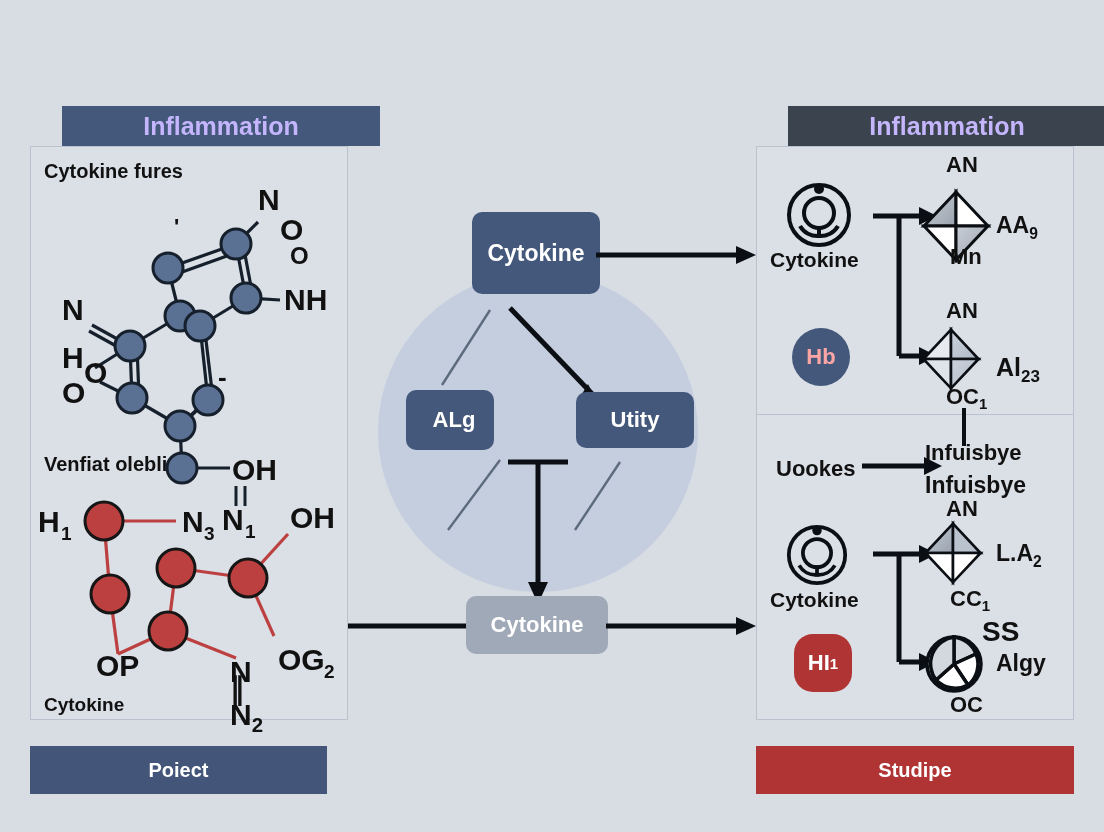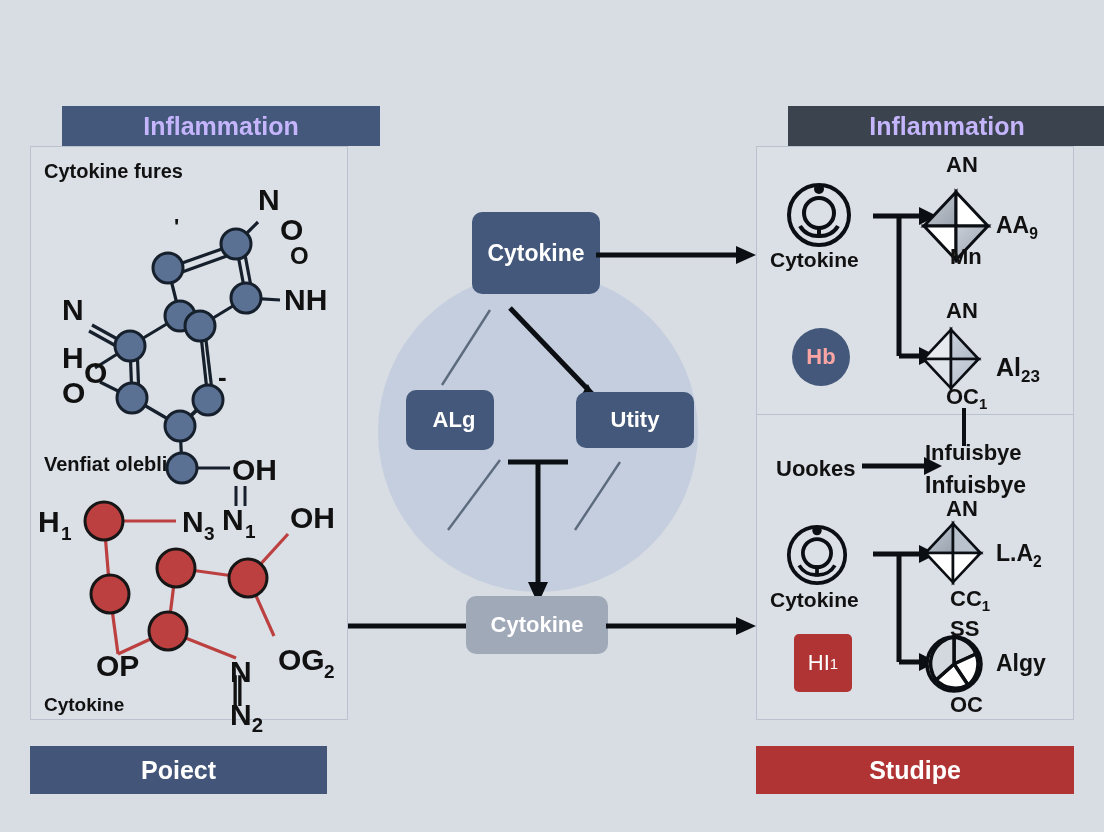--- a/index.html
+++ b/index.html
@@ -43,21 +43,21 @@
 
   
   #right-panel{left:756px;top:146px;width:318px;height:574px;}
   #right-head{left:756px;top:106px;width:318px;height:40px;background:#3a434e;font-size:25px;}
   .rdiv{position:absolute;left:757px;width:316px;height:1px;background:#b9c2ce;}
 
   
   .bar{
     position:absolute;height:48px;
     display:flex;align-items:center;justify-content:center;
-    font-size:25px;font-weight:bold;color:#fff;
+    font-size:20px;font-weight:bold;color:#fff;
     box-sizing:border-box;
   }
   #bar-left{left:30px;top:746px;width:297px;background:#43567a;}
   #bar-mid{left:385px;top:746px;width:305px;background:#a7b0bf;color:#15181d;}
   #bar-right{left:756px;top:746px;width:318px;background:#b03433;}
 
   
   #center-circle{
     position:absolute;left:378px;top:272px;width:320px;height:320px;
     border-radius:50%;
@@ -76,22 +76,22 @@
   #box-cytokine-bottom{left:466px;top:596px;width:142px;height:58px;background:#a0a9b7;font-size:22px;}
 
   
   .rlabel{position:absolute;font-weight:bold;color:#111;}
   .hb-circle{
     position:absolute;width:58px;height:58px;border-radius:50%;
     background:#44587b;color:#fca5a5;font-weight:bold;font-size:22px;
     display:flex;align-items:center;justify-content:center;
   }
   .hi-box{
-    position:absolute;width:58px;height:58px;border-radius:5px;
-    background:#b03433;color:#fff;font-weight:normal;font-size:22px;
+    position:absolute;width:58px;height:58px;border-radius:19px;
+    background:#b03433;color:#fff;font-weight:bold;font-size:22px;
     display:flex;align-items:center;justify-content:center;
   }
   sub{font-size:.68em;}
   svg{display:block;overflow:visible;}
 </style>
 </head>
 <body>
 
 <div class="stage">
 
@@ -344,21 +344,21 @@
     <polygon points="4,36 36,70 36,36" fill="#ffffff" stroke="#0b0e12" stroke-width="3"></polygon>
     <polygon points="68,36 36,70 36,36" fill="#ffffff" stroke="#0b0e12" stroke-width="3"></polygon>
   </svg>
   <div class="rlabel" style="left:946px;top:496px;font-size:22px">AN</div>
   <div class="rlabel" style="left:996px;top:540px;font-size:23px">
     <span>L.A</span><sub>2</sub>
   </div>
   <div class="rlabel" style="left:950px;top:586px;font-size:22px">
     <span>CC</span><sub>1</sub>
   </div>
-  <div class="rlabel" style="left:950px;top:616px;font-size:22px">SS</div>
+  <div class="rlabel" style="left:982px;top:616px;font-size:28px">SS</div>
 
   <div class="hi-box" style="left:794px;top:634px">
     <span>HI</span>
       <sub>1</sub>
   </div>
 
   <svg style="position:absolute;left:924px;top:634px;width:60px;height:60px" viewBox="0 0 60 60">
     <circle cx="30" cy="30" r="27" fill="#ffffff" stroke="#0b0e12" stroke-width="3.5"></circle>
     <path d="M30 30 L30 3 A27 27 0 0 1 52 20 Z" fill="#d3d8df" stroke="#0b0e12" stroke-width="3.5"></path>
     <path d="M30 30 L52 20 A27 27 0 0 1 44 51 Z" fill="#ffffff" stroke="#0b0e12" stroke-width="3.5"></path>

